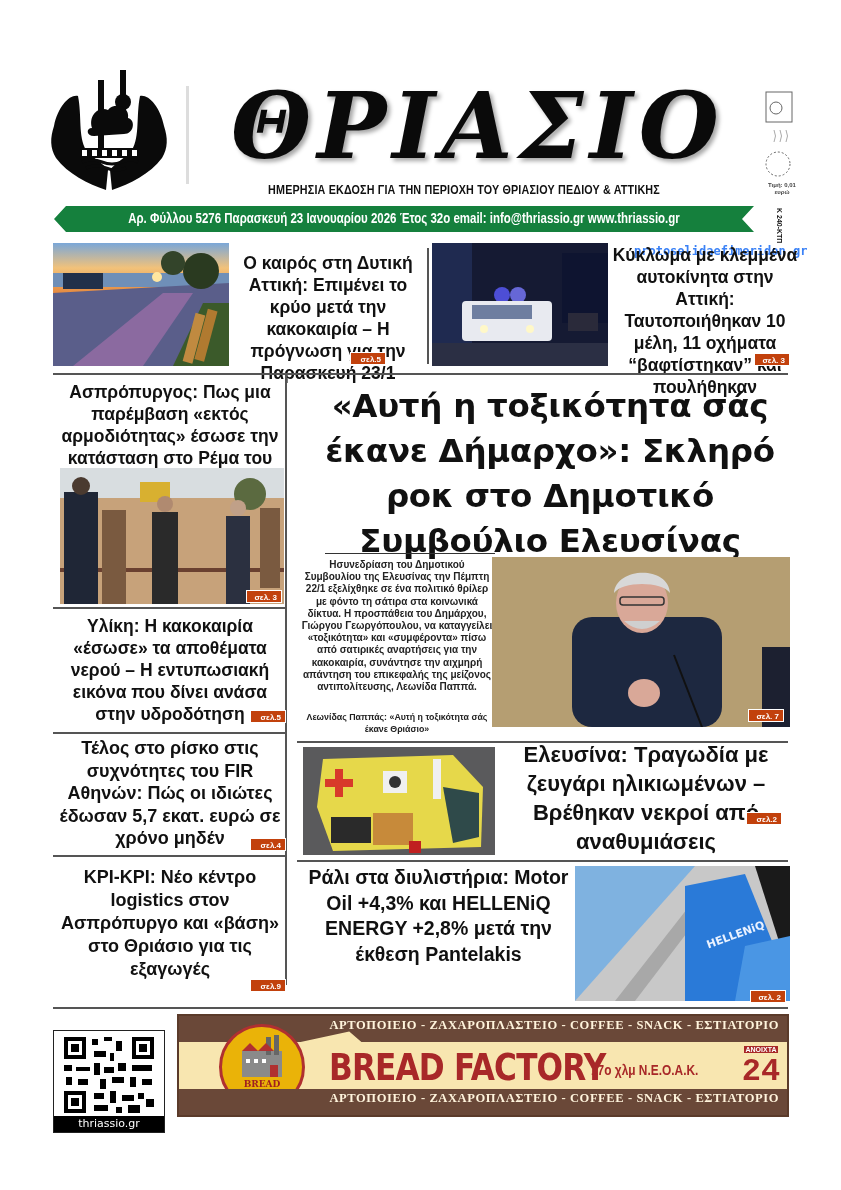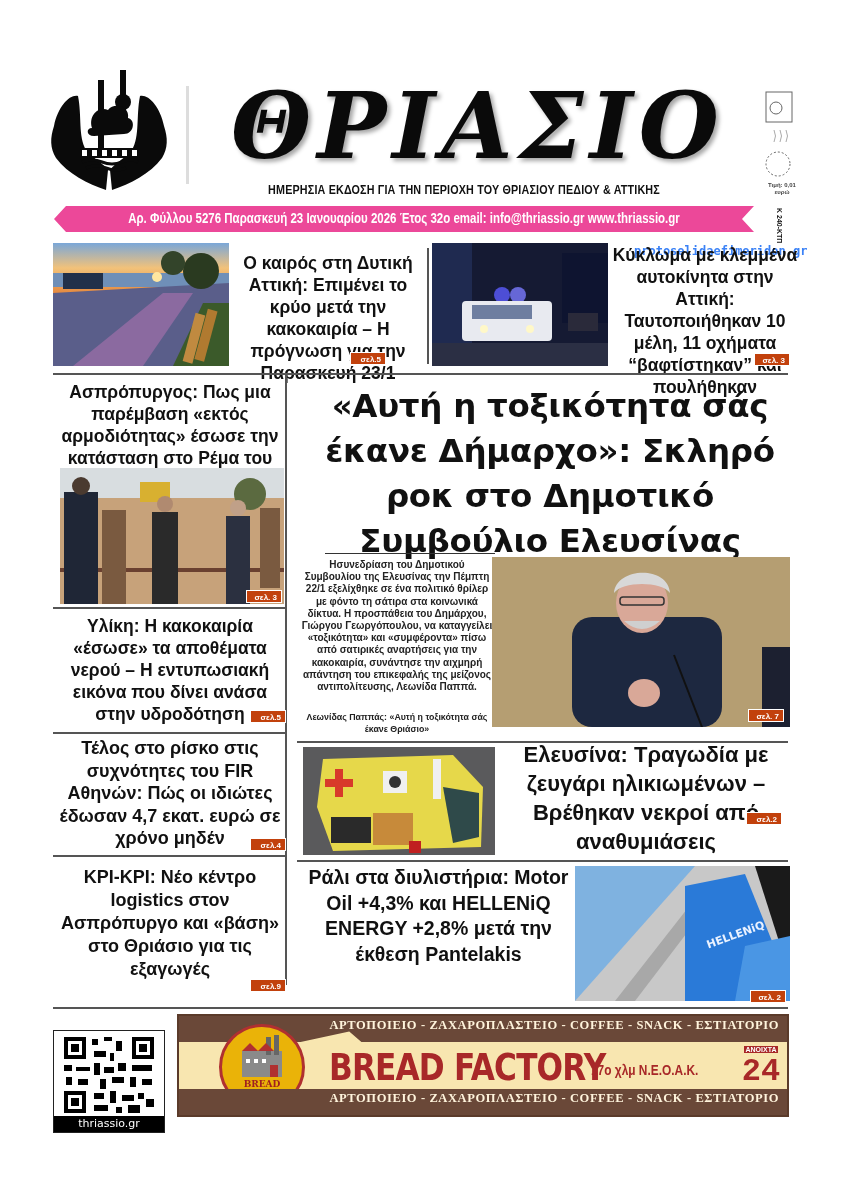--- a/index.html
+++ b/index.html
@@ -18,21 +18,21 @@
     text-shadow: 3px 3px 4px rgba(0,0,0,0.35); line-height: 1;
     transform: scaleY(1.0);
   }
   .subtitle {
     left: 186px; top: 183px; width: 556px; text-align: center;
     font-weight: bold; font-size: 12.5px; letter-spacing: 0.2px; color: #111;
     font-family: "Liberation Sans", sans-serif;
     transform: scaleX(0.86); transform-origin: center;
   }
   .info-band {
-    left: 54px; top: 206px; width: 700px; height: 26px; background: #ec4899;
+    left: 54px; top: 206px; width: 700px; height: 26px; background: #15803d;
     clip-path: polygon(12px 0, 100% 0, calc(100% - 12px) 50%, 100% 100%, 12px 100%, 0 50%);
   }
   .info-text {
     position: absolute; left: 0; top: 4px; width: 100%; text-align: center;
     color: #fff; font-weight: bold; font-size: 14px; white-space: nowrap;
     transform: scaleX(0.82); transform-origin: center;
   }
   .stamps { left: 760px; top: 86px; width: 40px; height: 150px; }
   .price { left: 764px; top: 182px; width: 36px; font-size: 6px; text-align: center; color: #444; font-weight: bold; line-height: 1.2; }
   .kcode { left: 776px; top: 208px; font-size: 7px; font-weight: bold; writing-mode: vertical-rl; color: #111; }
@@ -250,21 +250,21 @@
     <rect x="200" y="40" width="20" height="80" fill="#7a5a40"></rect>
   </svg>
 </div>
 <div class="sec-tag" style="left:246px; top:590px;">σελ. 3</div>
 <div class="abs hline l1-rule"></div>
 
 <div class="abs headline h-med l2-text">Υλίκη: Η κακοκαιρία «έσωσε» τα αποθέματα νερού – Η εντυπωσιακή εικόνα που δίνει ανάσα στην υδροδότηση</div>
 <div class="sec-tag" style="left:250px; top:710px;">σελ.5</div>
 <div class="abs hline l2-rule"></div>
 
-<div class="abs headline h-med l3-text" style="font-size:18px; line-height:22.5px;">Τέλος στο ρίσκο στις συχνότητες του FIR Αθηνών: Πώς οι ιδιώτες έδωσαν 4,7 εκατ. ευρώ σε χρόνο μηδέν</div>
+<div class="abs headline h-med l3-text" style="font-size:18px; line-height:22.5px;">Τέλος στο ρίσκο στις συχνότητες του FIR Αθηνών: Πώς οι ιδιώτες έδωσαν 5,7 εκατ. ευρώ σε χρόνο μηδέν</div>
 <div class="sec-tag" style="left:250px; top:838px;">σελ.4</div>
 <div class="abs hline l3-rule"></div>
 
 <div class="abs headline h-med l4-text" style="font-size:18px; line-height:23px;">ΚΡΙ-ΚΡΙ: Νέο κέντρο logistics στον Ασπρόπυργο και «βάση» στο Θριάσιο για τις εξαγωγές</div>
 <div class="sec-tag" style="left:250px; top:979px;">σελ.9</div>
 
 <div class="abs main-head">«Αυτή η τοξικότητα σάς έκανε Δήμαρχο»: Σκληρό ροκ στο Δημοτικό Συμβούλιο Ελευσίνας</div>
 <div class="abs main-rule"></div>
 <div class="abs main-lead">Ησυνεδρίαση του Δημοτικού Συμβουλίου της Ελευσίνας την Πέμπτη 22/1 εξελίχθηκε σε ένα πολιτικό θρίλερ με φόντο τη σάτιρα στα κοινωνικά δίκτυα. Η προσπάθεια του Δημάρχου, Γιώργου Γεωργόπουλου, να καταγγείλει «τοξικότητα» και «συμφέροντα» πίσω από σατιρικές αναρτήσεις για την κακοκαιρία, συνάντησε την αιχμηρή απάντηση του επικεφαλής της μείζονος αντιπολίτευσης, Λεωνίδα Παππά.</div>
 <div class="abs main-caption">Λεωνίδας Παππάς: «Αυτή η τοξικότητα σάς έκανε Θριάσιο»</div>

